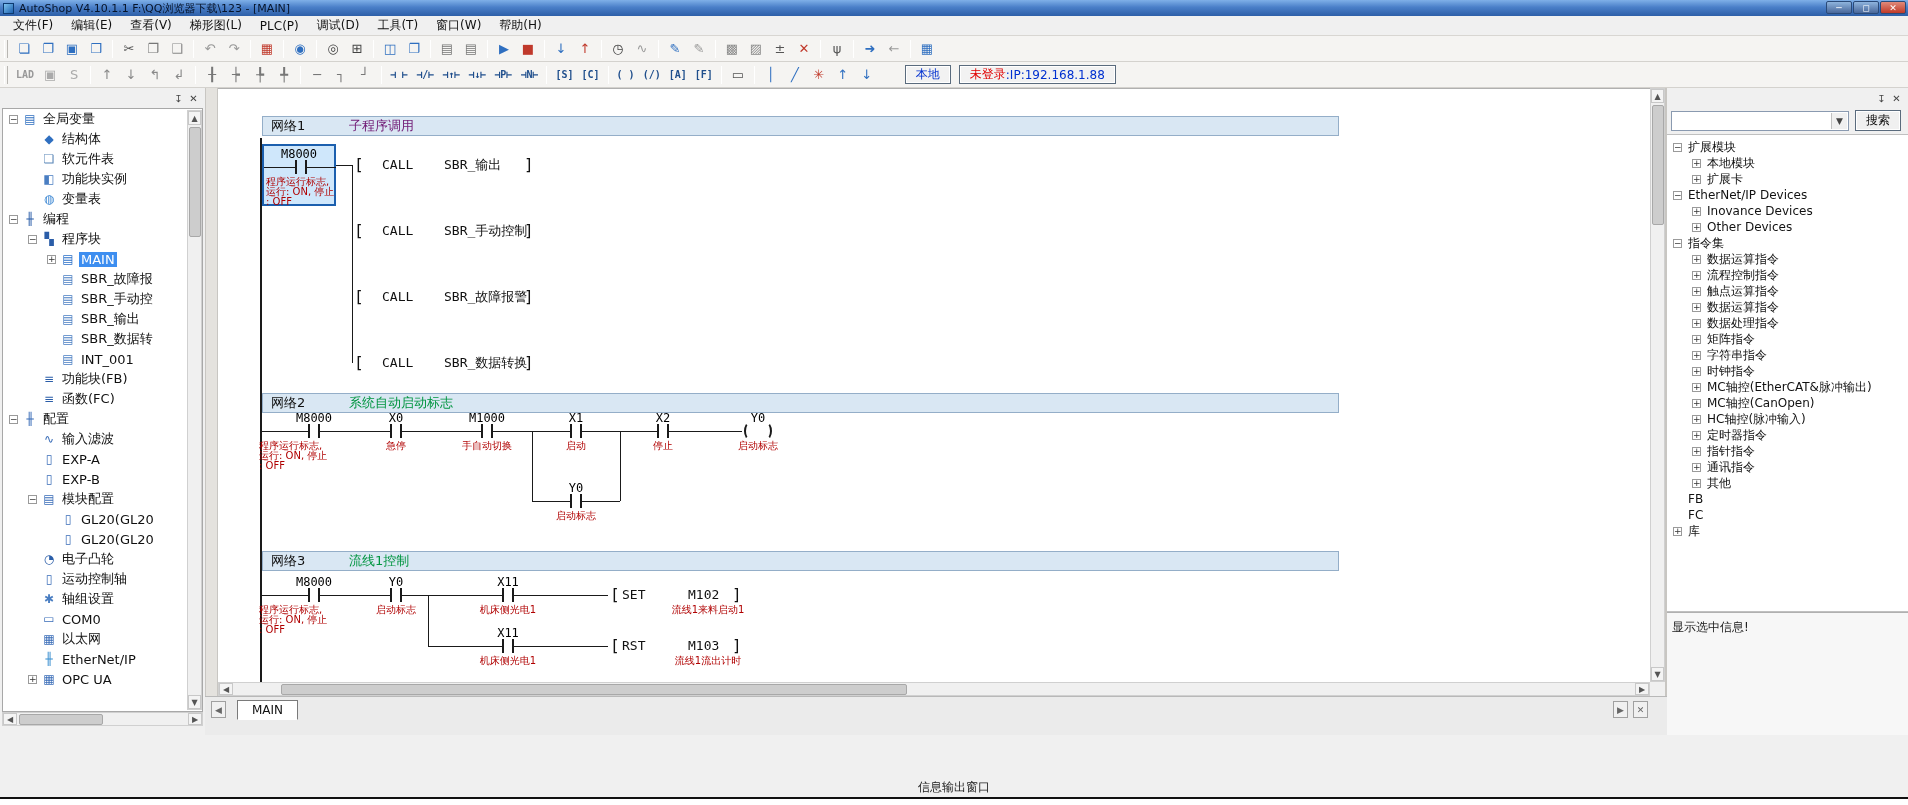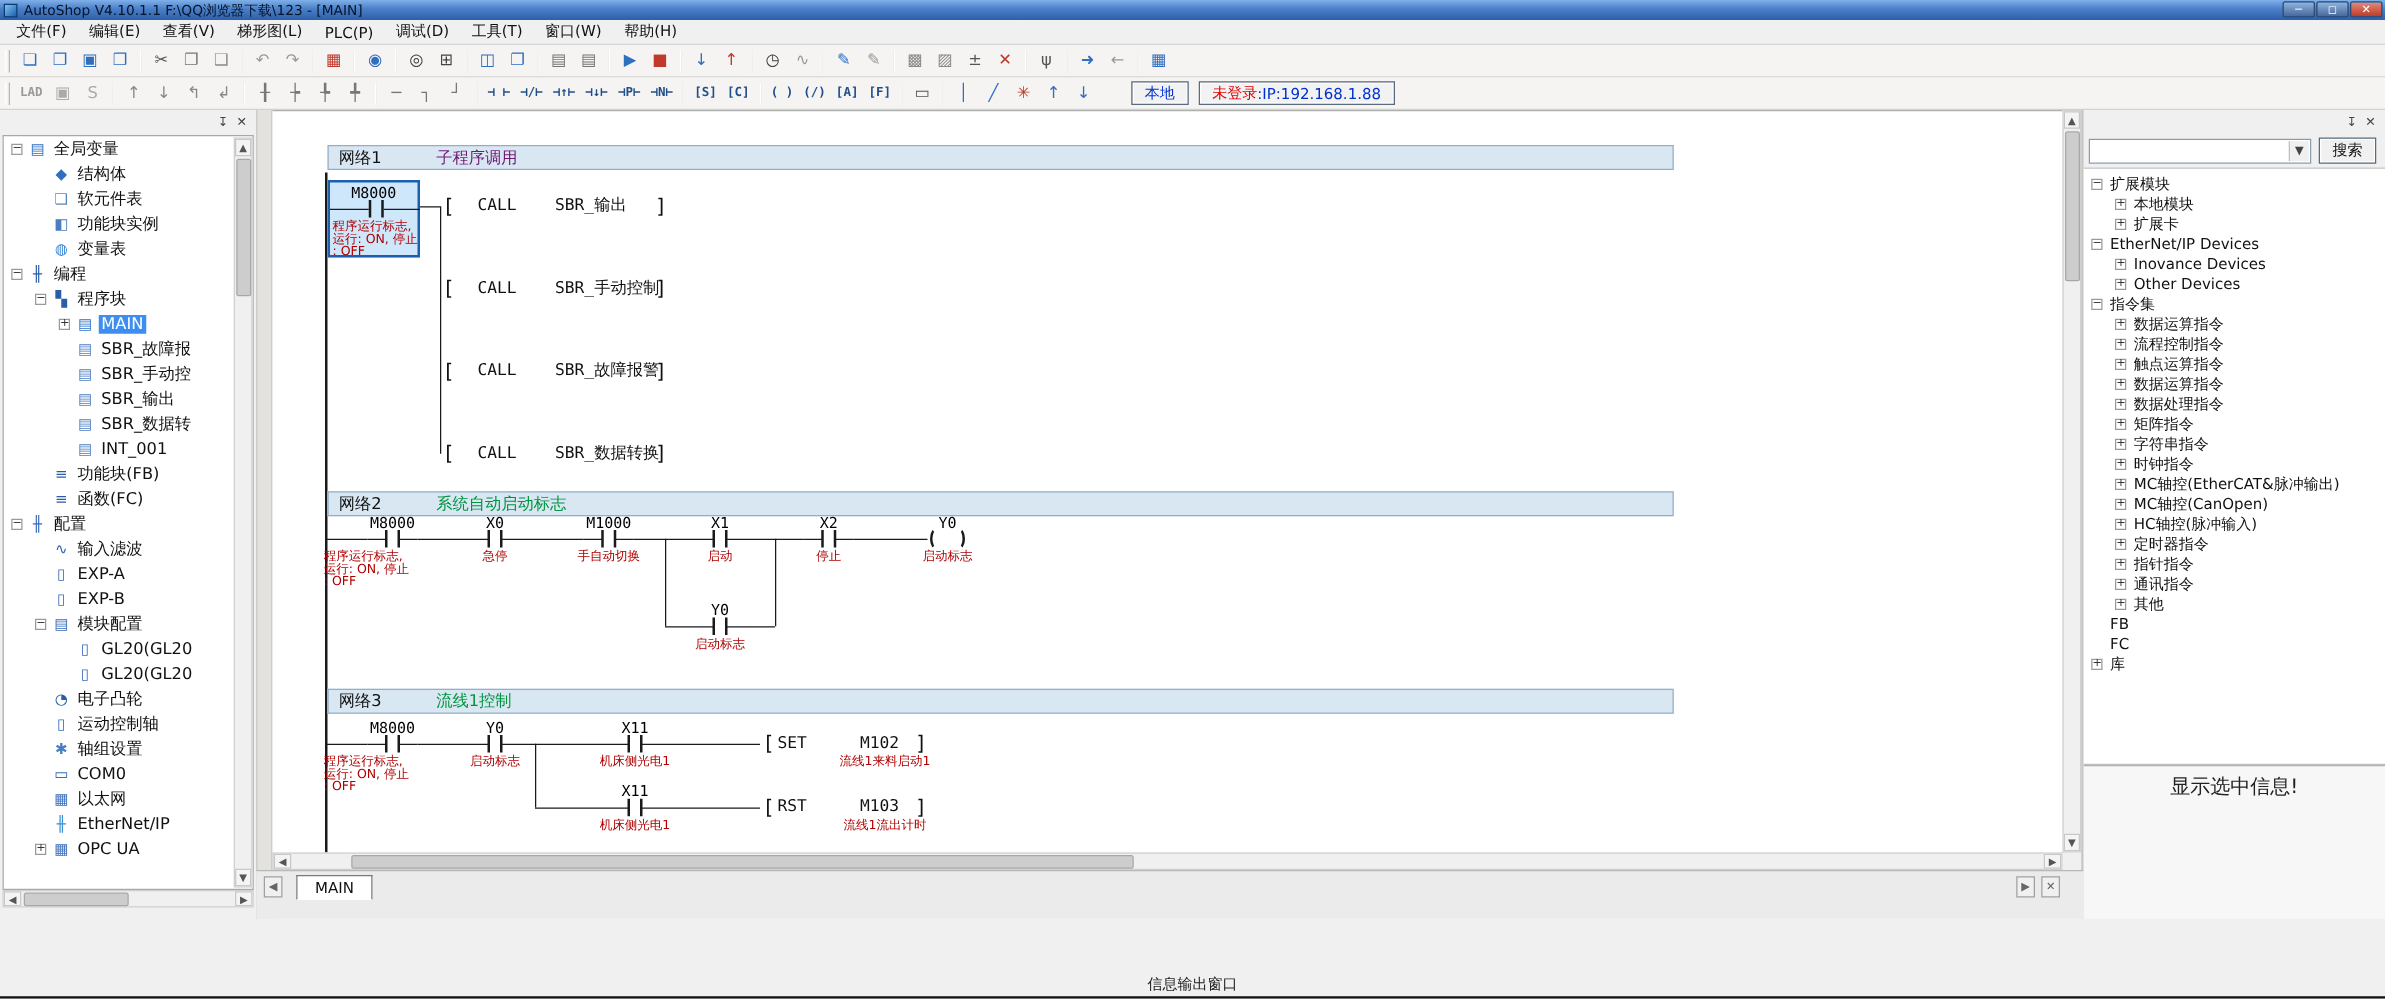--- a/index.html
+++ b/index.html
@@ -99,21 +99,21 @@
     border:1px solid #8a9ab0; }
   #search-combo .dd { position:absolute; right:1px; top:1px; width:16px; height:16px; text-align:center;
     font-size:9px; line-height:16px; color:#444; background:#f0f0f0; border-left:1px solid #c0c0c0; }
   #search-btn { position:absolute; left:188px; top:2px; width:46px; height:21px; background:#f0f0f0;
     border:1px solid #5a6b7d; font-size:12px; text-align:center; line-height:19px; box-shadow:inset 0 0 0 1px #fff; }
   #rtree { position:absolute; left:0; top:46px; width:241px; height:478px; background:#fff;
     border-top:1px solid #c0c0c0; border-bottom:1px solid #c0c0c0; overflow:hidden; padding-top:4px; }
   #rtree .trow { height:16px; }
   #rtree .tlbl { font-size:12px; }
   #rinfo { position:absolute; left:0; top:524px; width:241px; height:123px; background:#f7f7f7;
-    border-top:1px solid #b0b0b0; font-size:16px; color:#222; padding:6px 5px;text-align:center; }
+    border-top:1px solid #b0b0b0; font-size:12px; color:#222; padding:6px 5px; }
   
   #output-panel { left:0; top:735px; width:1908px; height:70px; background:#f0f0f0; }
   #output-hdr { height:17px; display:flex; align-items:center; padding:0 4px; font-size:12px; color:#222;flex-direction:column; }
   #output-body { position:absolute; left:0; top:17px; width:1908px; height:45px; background:#fff;
     border-top:1px solid #b8b8b8; font-family:"DejaVu Sans Mono","Liberation Mono",monospace;
     font-size:12px; color:#000; padding:2px 4px; white-space:pre; }
   #output-line { position:absolute; left:0; top:62px; width:1908px; height:2px; background:#111; }
   #output-foot { position:absolute; left:0; top:64px; width:1908px; height:6px; background:#fff; }
 </style>
 </head>

